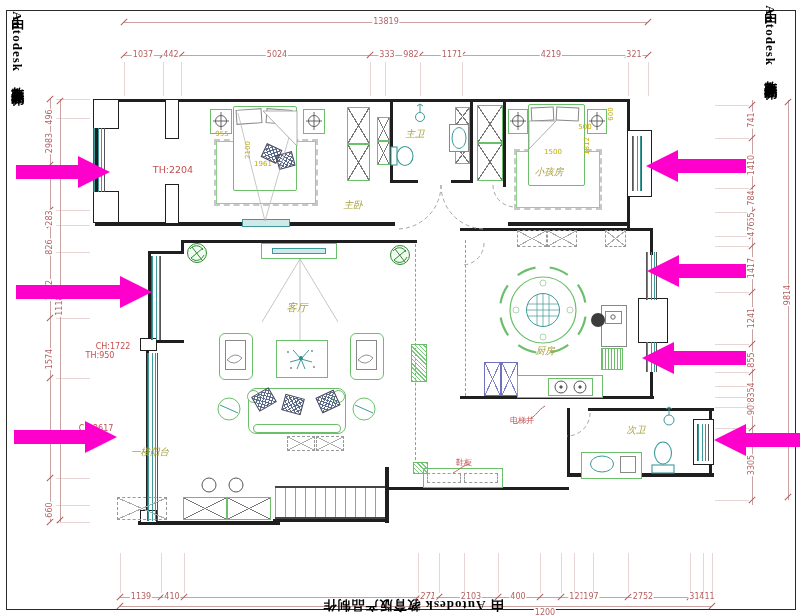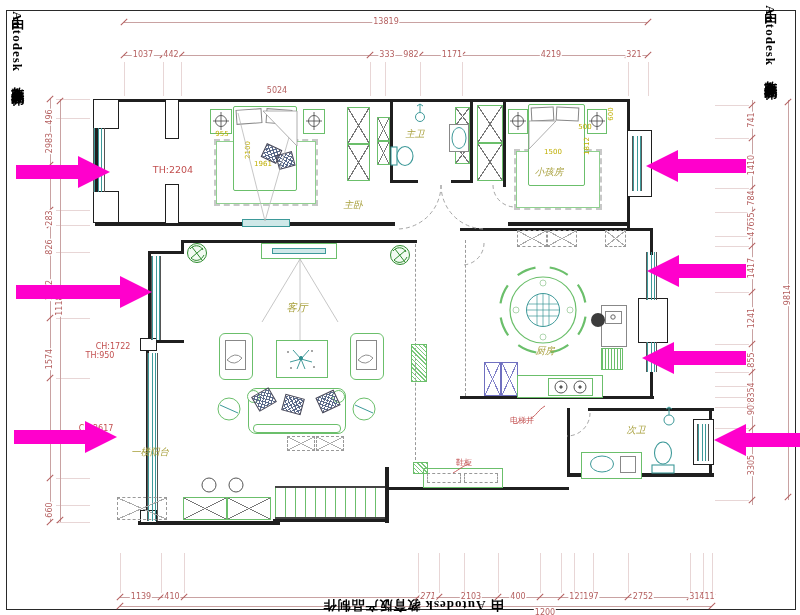--- a/index.html
+++ b/index.html
@@ -189,21 +189,21 @@
       <div class="tick" style="left: 420px; top: 55px; width: 9px; height: 1px;"></div>
       <div class="ext" style="left: 420px; top: 62px; width: 1px; height: 34px;"></div>
       <div class="tick" style="left: 462px; top: 55px; width: 9px; height: 1px;"></div>
       <div class="ext" style="left: 462px; top: 62px; width: 1px; height: 34px;"></div>
       <div class="tick" style="left: 628px; top: 55px; width: 9px; height: 1px;"></div>
       <div class="ext" style="left: 628px; top: 62px; width: 1px; height: 34px;"></div>
       <div class="tick" style="left: 648px; top: 55px; width: 9px; height: 1px;"></div>
       <div class="ext" style="left: 648px; top: 62px; width: 1px; height: 34px;"></div>
       <span class="dim" style="left: 143px; top: 55px;">1037</span>
       <span class="dim" style="left: 171px; top: 55px;">442</span>
-      <span class="dim" style="left: 277px; top: 55px; margin-top: 36px;">5024</span>
+      <span class="dim" style="left: 277px; top: 55px;">5024</span>
       <span class="dim" style="left: 387px; top: 55px;">333</span>
       <span class="dim" style="left: 411px; top: 55px;">982</span>
       <span class="dim" style="left: 452px; top: 55px;">1171</span>
       <span class="dim" style="left: 551px; top: 55px;">4219</span>
       <span class="dim" style="left: 634px; top: 55px;">321</span>
       <div class="dline" style="left: 120px; top: 597px; width: 592px; height: 1px;"></div>
       <div class="tick" style="left: 120px; top: 597px; width: 9px; height: 1px;"></div>
       <div class="ext" style="left: 120px; top: 553px; width: 1px; height: 40px;"></div>
       <div class="tick" style="left: 161px; top: 597px; width: 9px; height: 1px;"></div>
       <div class="ext" style="left: 161px; top: 553px; width: 1px; height: 40px;"></div>

